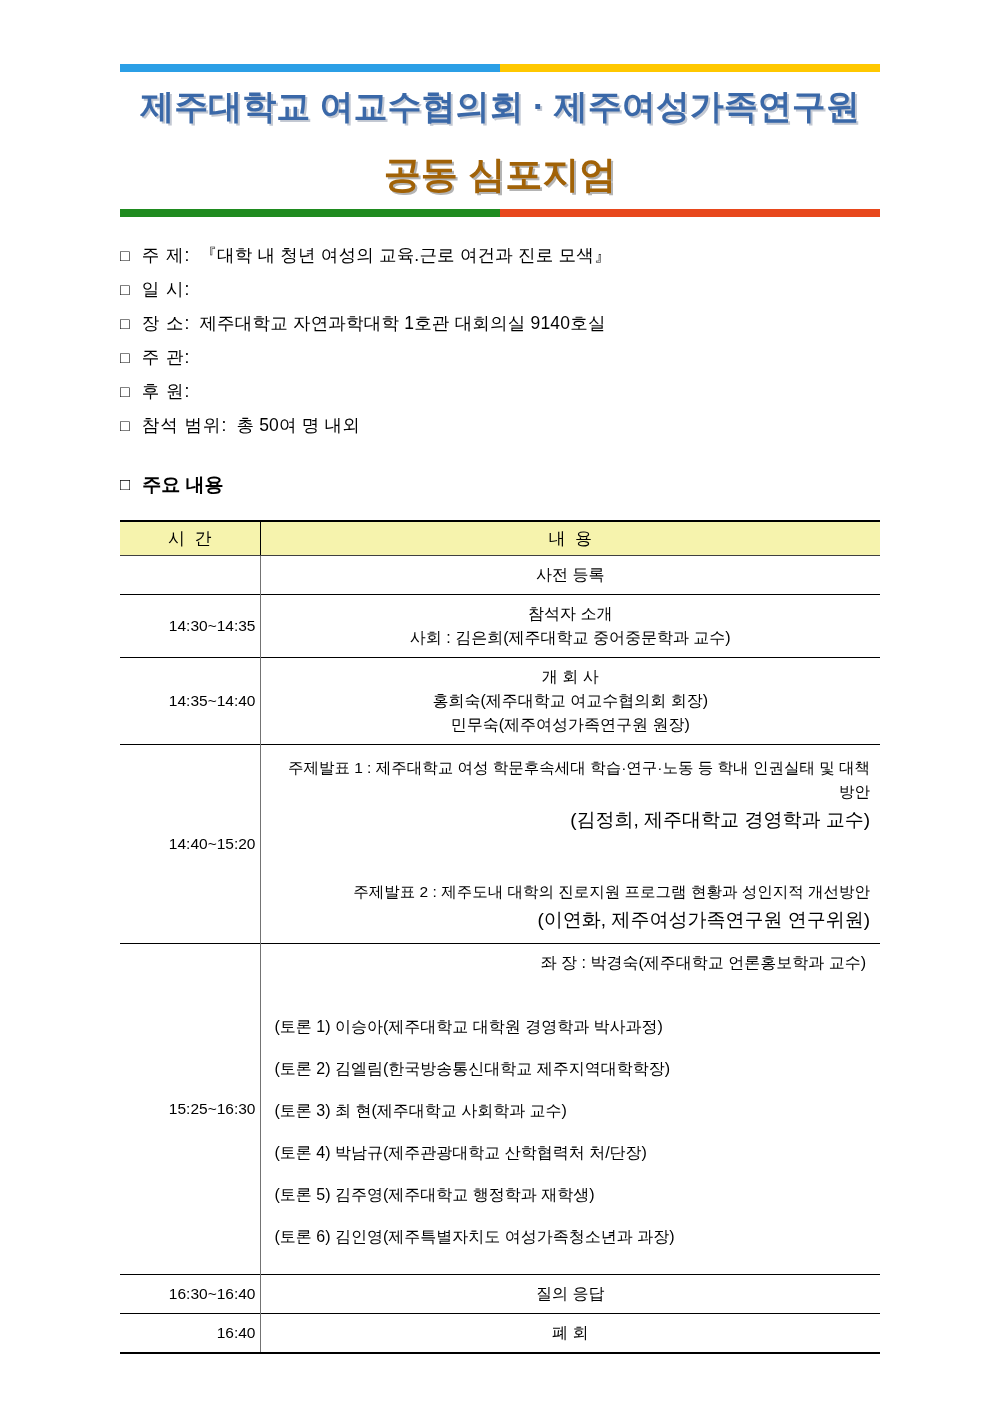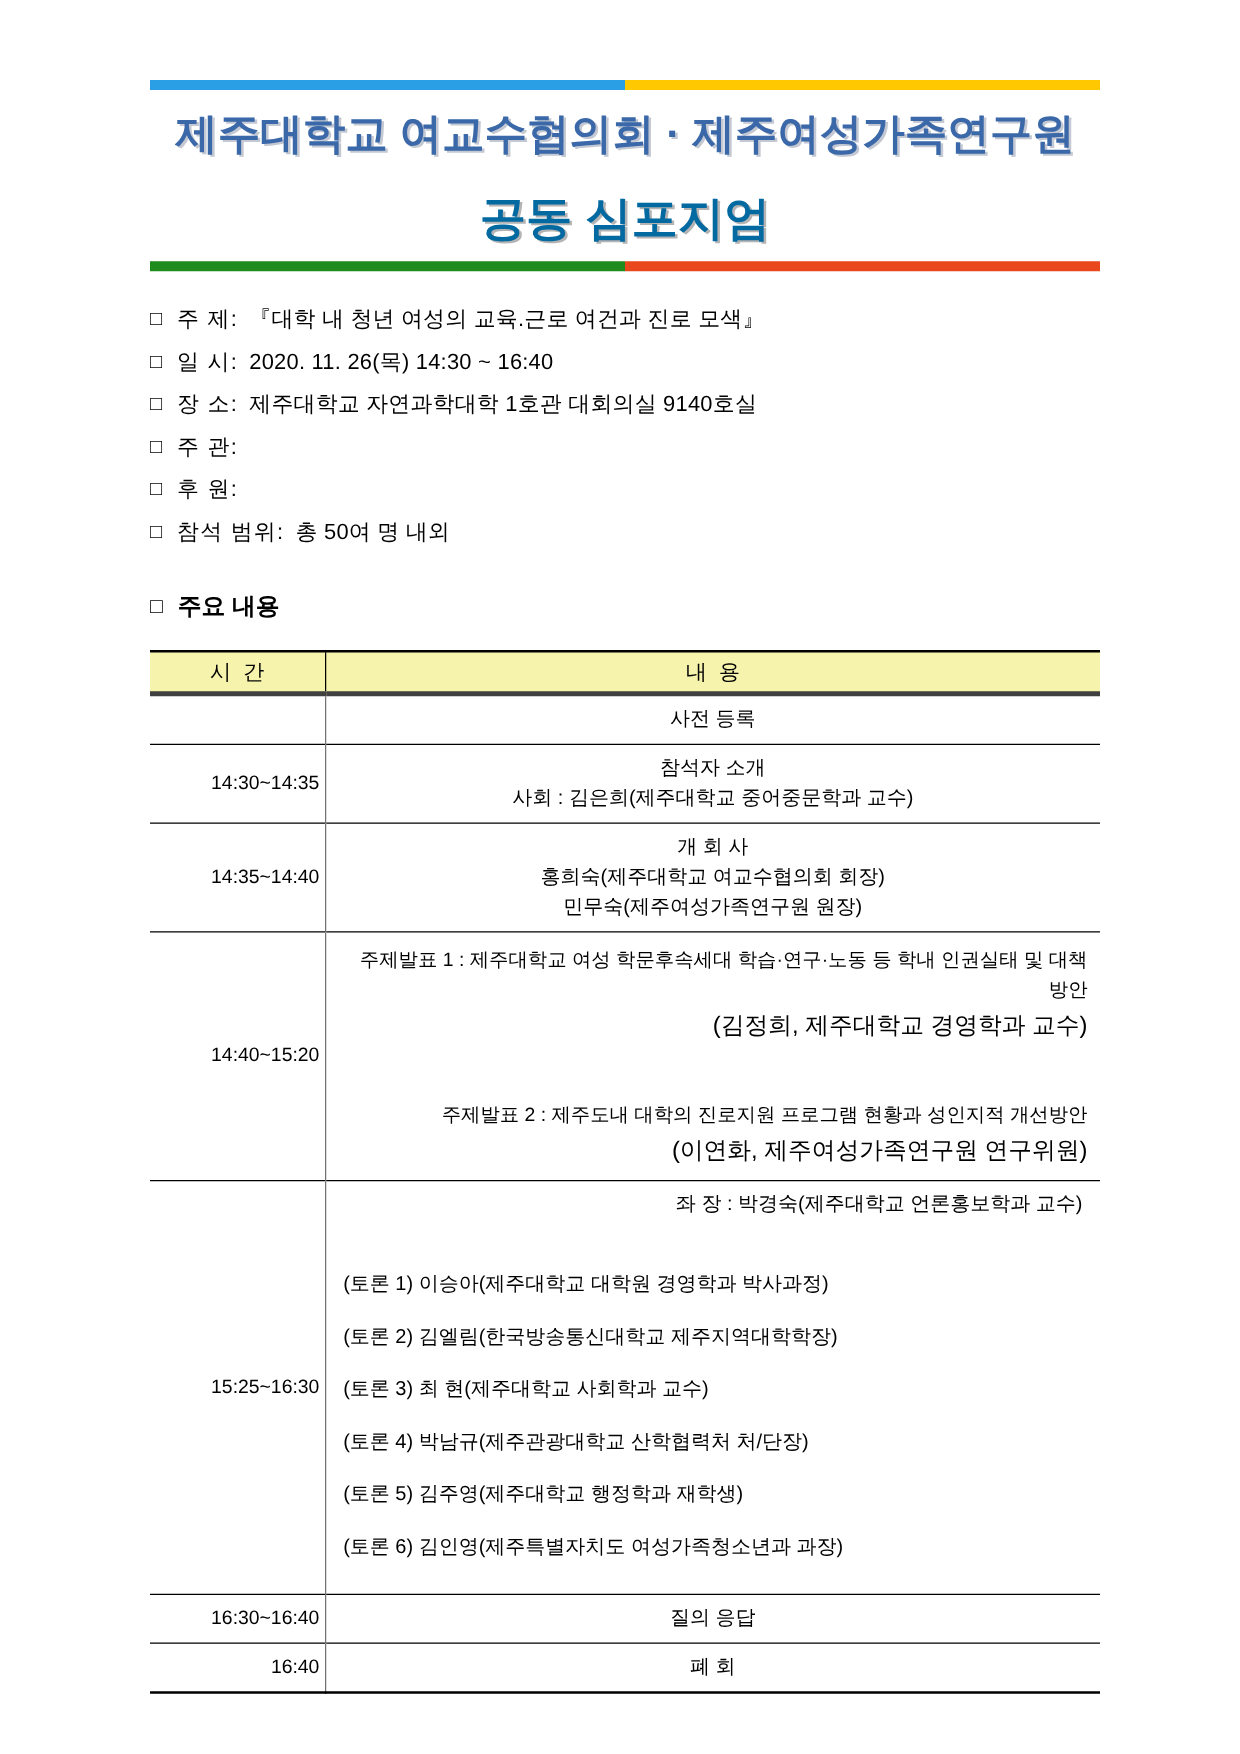--- a/index.html
+++ b/index.html
@@ -24,21 +24,21 @@
     letter-spacing: 0px;
     color: #3a68a8;
     text-shadow: 2px 2px 0 #c3c8d2;
     white-space: nowrap;
   }
   .sub-title {
     margin-top: 20px;
     text-align: center;
     font-size: 37px;
     font-weight: bold;
-    color: #0369a1;
+    color: #a16207;
     text-shadow: 2px 2px 0 #b4b4b4;
   }
   .bar.bottom { margin-top: 9px; }
 
   
   .info-list { margin-top: 26px; font-size: 17.5px; }
   .info-item { display: flex; align-items: flex-start; line-height: 25px; margin-bottom: 9px; }
   .info-item .cb { font-size: 16px; margin-right: 12px; line-height: 25px; }
   .info-item .label { white-space: pre; margin-right: 9px; letter-spacing: 1px; }
   .info-item .text { flex: 1; letter-spacing: 0.2px; }
@@ -59,21 +59,21 @@
     font-size: 16px;
     border-top: 2px solid #000;
     border-bottom: 2px solid #000;
   }
   table.schedule th {
     background: #f6f3ad;
     font-weight: normal;
     font-size: 17px;
     height: 34px;
     white-space: pre;
-    border-bottom: 4px solid #404040;
+    border-bottom: 1px solid #404040;
   }
   table.schedule td { border-top: 1px solid #000; vertical-align: middle; }
   table.schedule tr:first-child td, table.schedule thead th { border-top: none; }
   td.time-cell {
     width: 140px;
     text-align: right;
     font-size: 15.5px;
     border-right: 1px solid #737373;
     padding: 6px 4px;
   }
@@ -115,21 +115,20 @@
 
   <div class="info-list" id="info-list">
       <div class="info-item">
         <span class="cb">□</span>
         <span class="label">주 제:</span>
         <span class="text">『대학 내 청년 여성의 교육.근로 여건과 진로 모색』</span>
       </div>
       <div class="info-item">
         <span class="cb">□</span>
         <span class="label">일 시:</span>
-        <span class="text">2020. 11. 26(목) 14:30 ~ 16:40</span>
       </div>
       <div class="info-item">
         <span class="cb">□</span>
         <span class="label">장 소:</span>
         <span class="text">제주대학교 자연과학대학 1호관 대회의실 9140호실</span>
       </div>
       <div class="info-item">
         <span class="cb">□</span>
         <span class="label">주 관:</span>
       </div>

